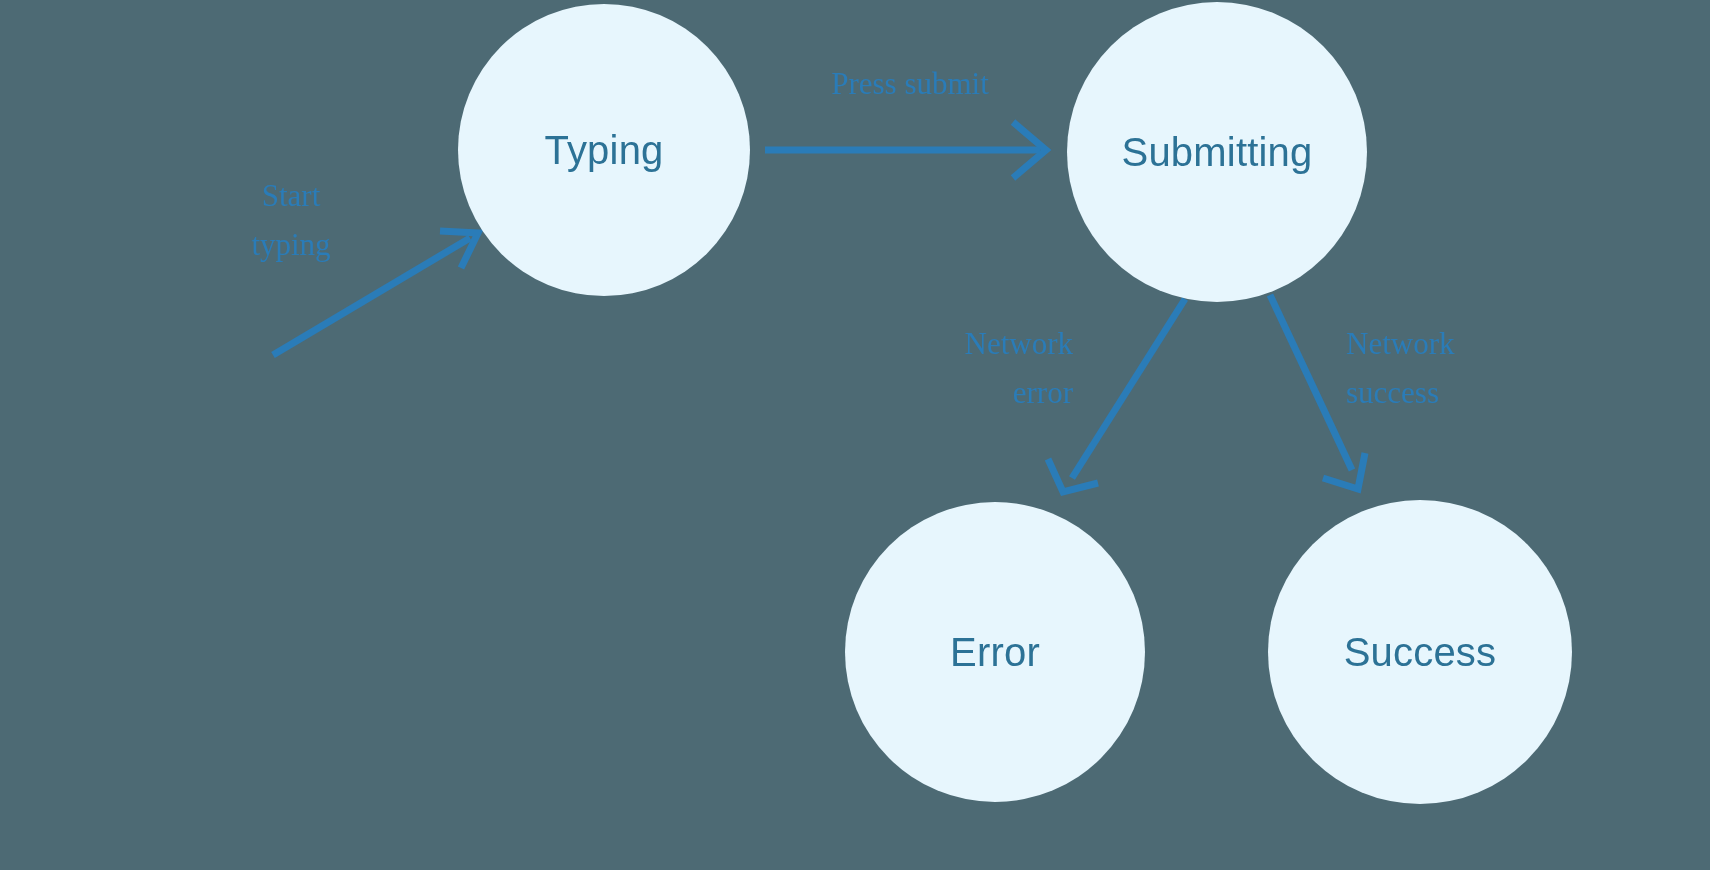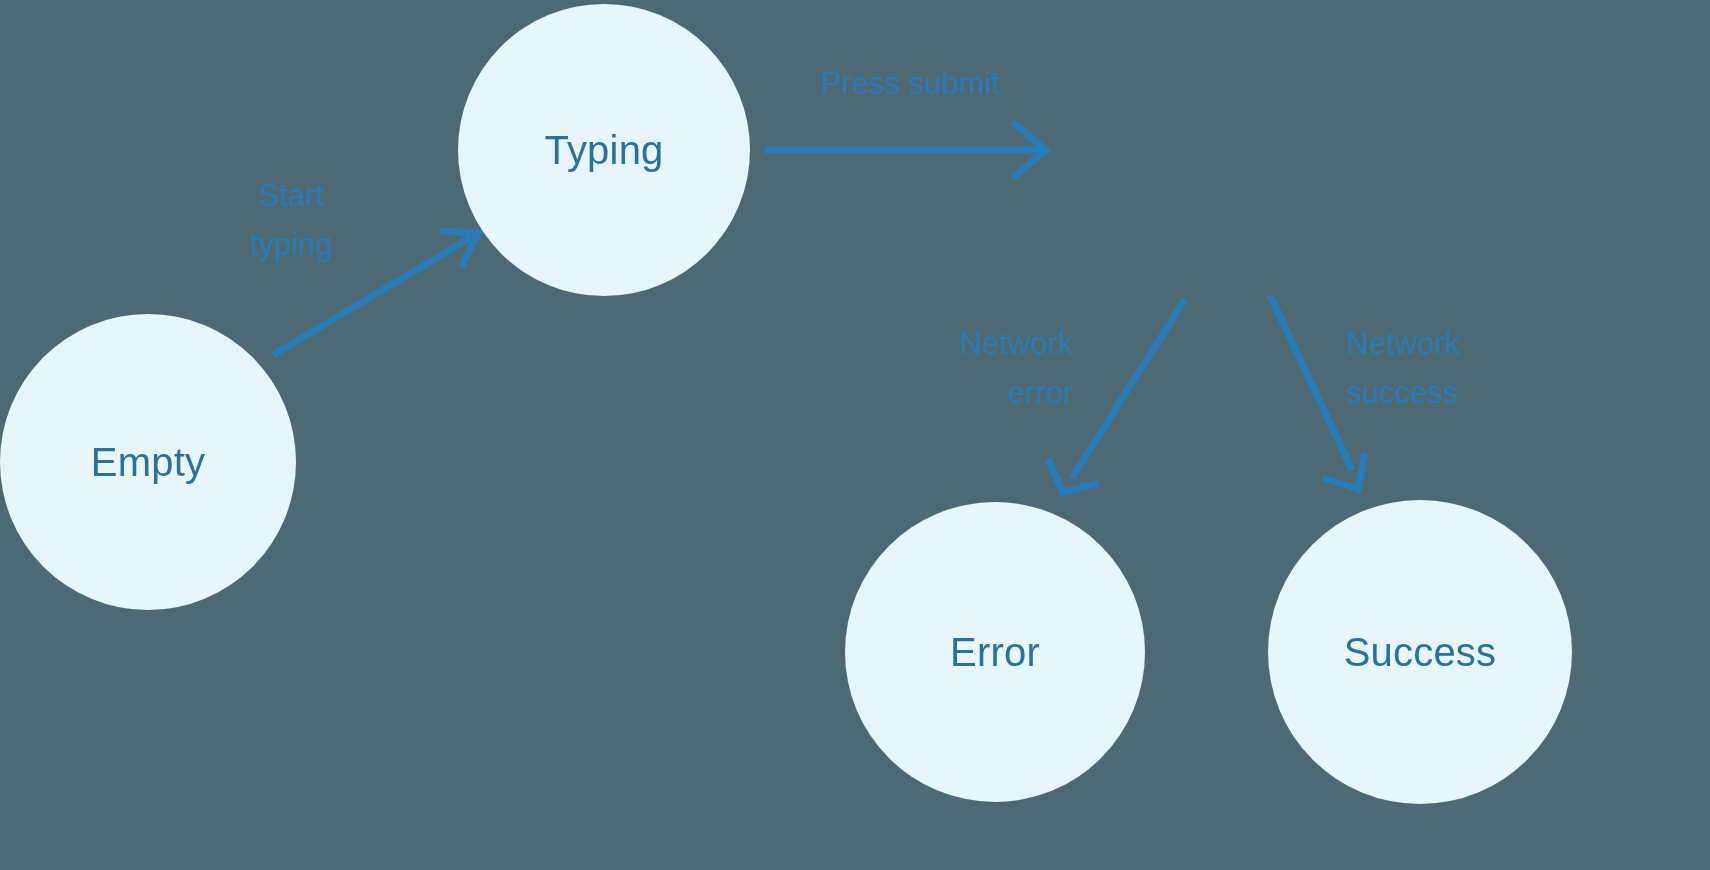--- a/index.html
+++ b/index.html
@@ -34,20 +34,21 @@
     line-height: 1;
     white-space: nowrap;
   }
   .edge-label {
     position: absolute;
     color: #2a7cb8;
     font-size: 31px;
     font-weight: 400;
     line-height: 1.58;
     white-space: pre-line;
+    font-family: Liberation Serif, serif;
   }
   .edge-label.align-right { text-align: right; }
   .edge-label.align-left  { text-align: left; }
   .edge-label.align-center{ text-align: center; }
   svg#edges {
     position: absolute;
     left: 0;
     top: 0;
     width: 1710px;
     height: 870px;
@@ -88,28 +89,28 @@
       <line class="edge-line" x1="1185" y1="299" x2="1072" y2="478"></line>
       <polyline class="edge-head" points="1048,459 1063,492 1098,483"></polyline>
     </g>
 
     <g>
       <line class="edge-line" x1="1270" y1="295" x2="1352" y2="470"></line>
       <polyline class="edge-head" points="1323,478 1358,489 1365,453"></polyline>
     </g>
   </svg>
 
-  <div class="state-node" style="left:0px; top:314px; width:296px; height:296px;">
-    <span class="state-label">Empty</span>
-  </div>
 
   <div class="state-node" style="left:458px; top:4px; width:292px; height:292px;">
     <span class="state-label">Typing</span>
   </div>
 
+  <div class="state-node" style="left:1067px; top:2px; width:300px; height:300px;">
+    <span class="state-label">Submitting</span>
+  </div>
 
   <div class="state-node" style="left:845px; top:502px; width:300px; height:300px;">
     <span class="state-label">Error</span>
   </div>
 
   <div class="state-node" style="left:1268px; top:500px; width:304px; height:304px;">
     <span class="state-label">Success</span>
   </div>
 
   <div class="edge-label align-center" style="left:232px; top:172px; width:118px;">Start

